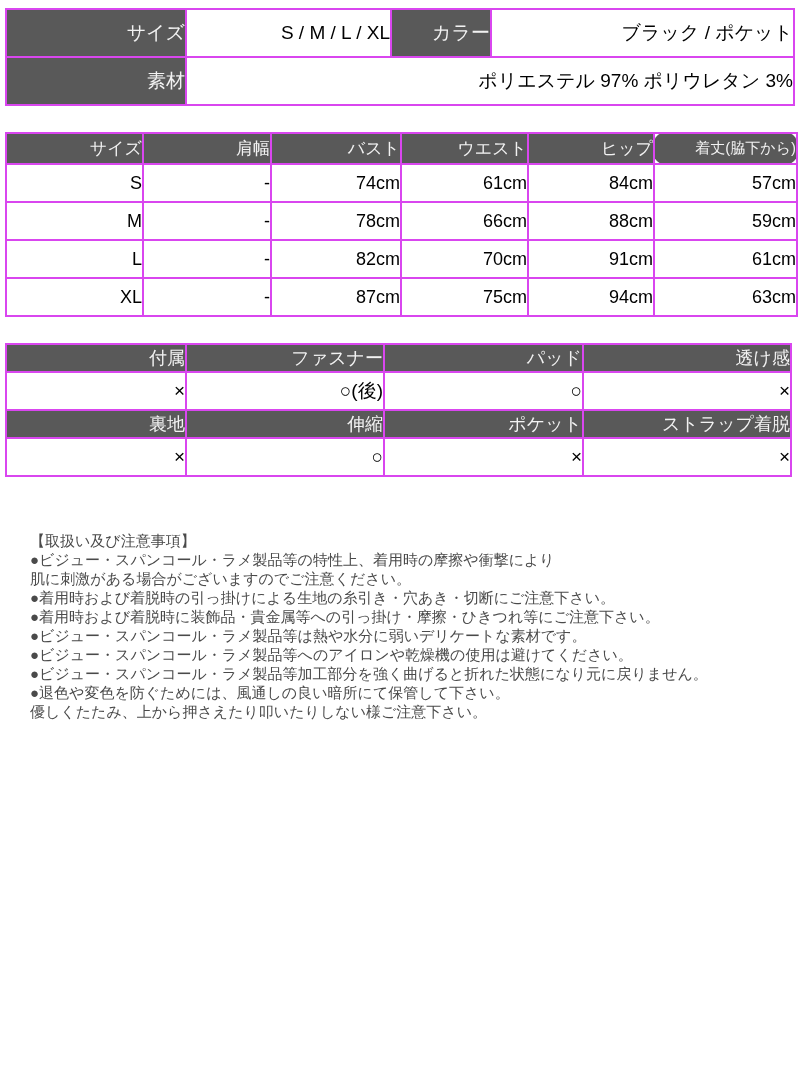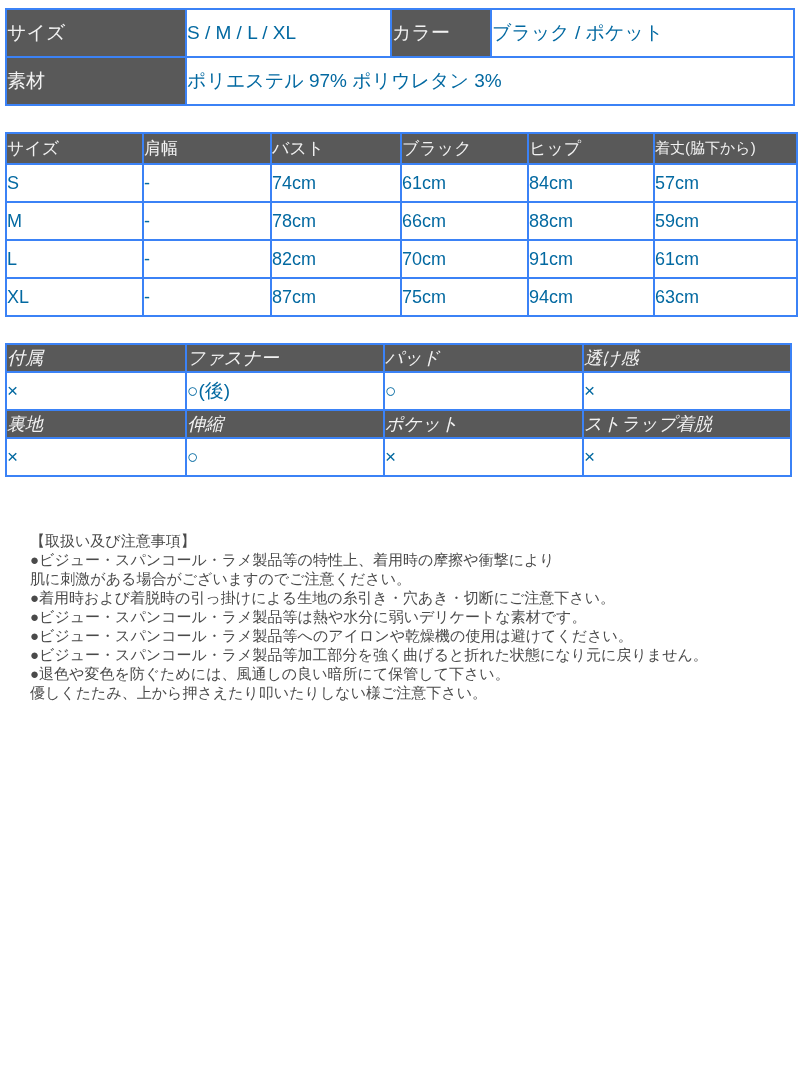--- a/index.html
+++ b/index.html
@@ -9,57 +9,57 @@
     height: 1067px;
     font-family: "Liberation Sans", sans-serif;
     position: relative;
     overflow: hidden;
   }
   table {
     border-collapse: collapse;
     table-layout: fixed;
   }
   th, td {
-    border: 2px solid #3b82f6;
-    text-align: left;
+    border: 2px solid #d946ef;
+    text-align: right;
     vertical-align: middle;
     overflow: hidden;
     white-space: nowrap;
   }
   th {
     background: #595959;
     color: #f2f2f2;
     font-weight: normal;
   }
-  td { color: #0369a1; }
+  td { color: #000000; }
 
   
   .t1 {
     margin: 8px 0 0 5px;
     width: 788px;
     font-size: 19px;
   }
   .t1 th, .t1 td { height: 48px; }
 
   
   .t2 {
     margin: 26px 0 0 5px;
     width: 791px;
     font-size: 18px;
   }
   .t2 th { height: 31px; font-size: 17px; }
-  .t2 th.hdr-narrow { font-size: 15px; }
+  .t2 th.hdr-narrow { font-size: 15px; border-radius: 10px; }
   .t2 td { height: 38px; }
 
   
   .t3 {
     margin: 26px 0 0 5px;
     width: 785px;
   }
-  .t3 th { height: 28px; font-size: 18px; font-style: italic; }
+  .t3 th { height: 28px; font-size: 18px; }
   .t3 td { height: 38px; font-size: 19px; }
 
   
   .care {
     margin: 54px 30px 16px 30px;
     font-size: 15px;
     line-height: 19px;
     color: #4a4a4a;
   }
   .care div { white-space: nowrap; }
@@ -97,21 +97,21 @@
         <col style="width:130px">
         <col style="width:127px">
         <col style="width:126px">
         <col style="width:143px">
     </colgroup>
     <tbody>
         <tr>
       <th>サイズ</th>
       <th>肩幅</th>
       <th>バスト</th>
-      <th>ブラック</th>
+      <th>ウエスト</th>
       <th>ヒップ</th>
       <th class="hdr-narrow">着丈(脇下から)</th>
     </tr>
     <tr>
       <td>S</td>
       <td>-</td>
       <td>74cm</td>
       <td>61cm</td>
       <td>84cm</td>
       <td>57cm</td>
@@ -176,20 +176,21 @@
       <td>×</td>
     </tr>
   </tbody>
     </table>
 
   <div class="care">
     <div>【取扱い及び注意事項】</div>
     <div>●ビジュー・スパンコール・ラメ製品等の特性上、着用時の摩擦や衝撃により</div>
     <div>肌に刺激がある場合がございますのでご注意ください。</div>
     <div>●着用時および着脱時の引っ掛けによる生地の糸引き・穴あき・切断にご注意下さい。</div>
+    <div>●着用時および着脱時に装飾品・貴金属等への引っ掛け・摩擦・ひきつれ等にご注意下さい。</div>
     <div>●ビジュー・スパンコール・ラメ製品等は熱や水分に弱いデリケートな素材です。</div>
     <div>●ビジュー・スパンコール・ラメ製品等へのアイロンや乾燥機の使用は避けてください。</div>
     <div>●ビジュー・スパンコール・ラメ製品等加工部分を強く曲げると折れた状態になり元に戻りません。</div>
     <div>●退色や変色を防ぐためには、風通しの良い暗所にて保管して下さい。</div>
     <div>優しくたたみ、上から押さえたり叩いたりしない様ご注意下さい。</div>
   </div>
 
 </div>
 
 </body></html>

